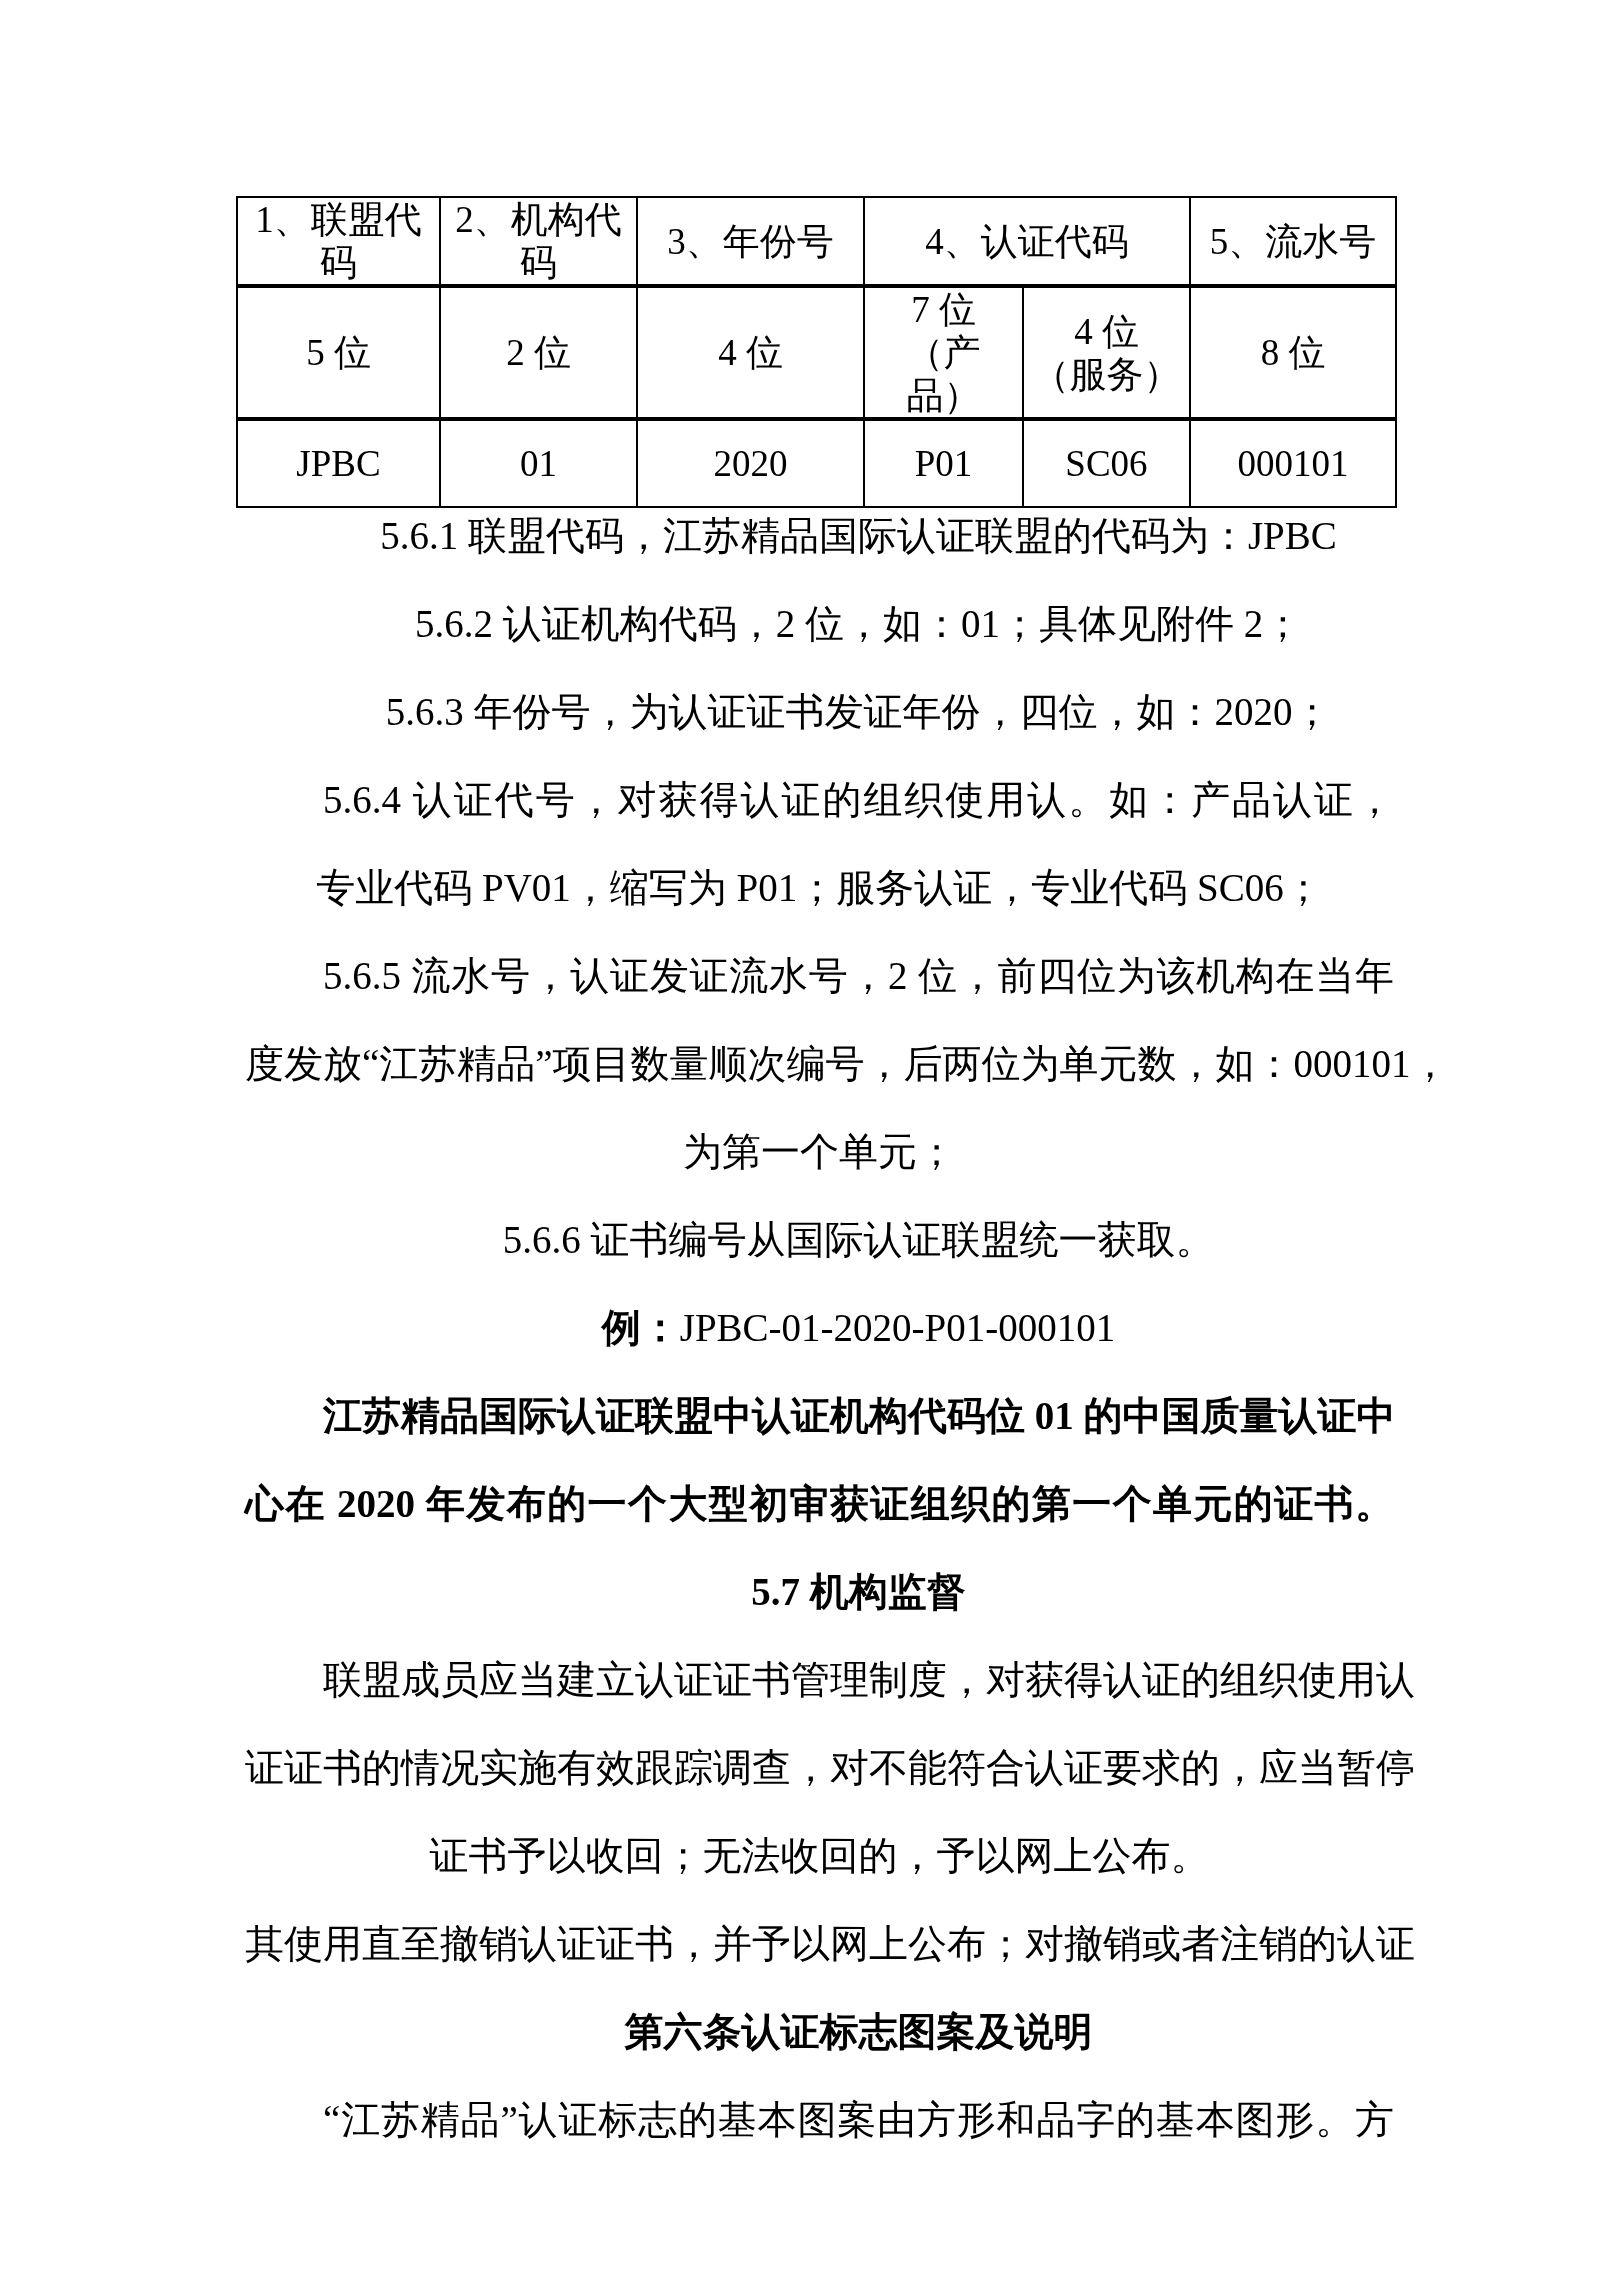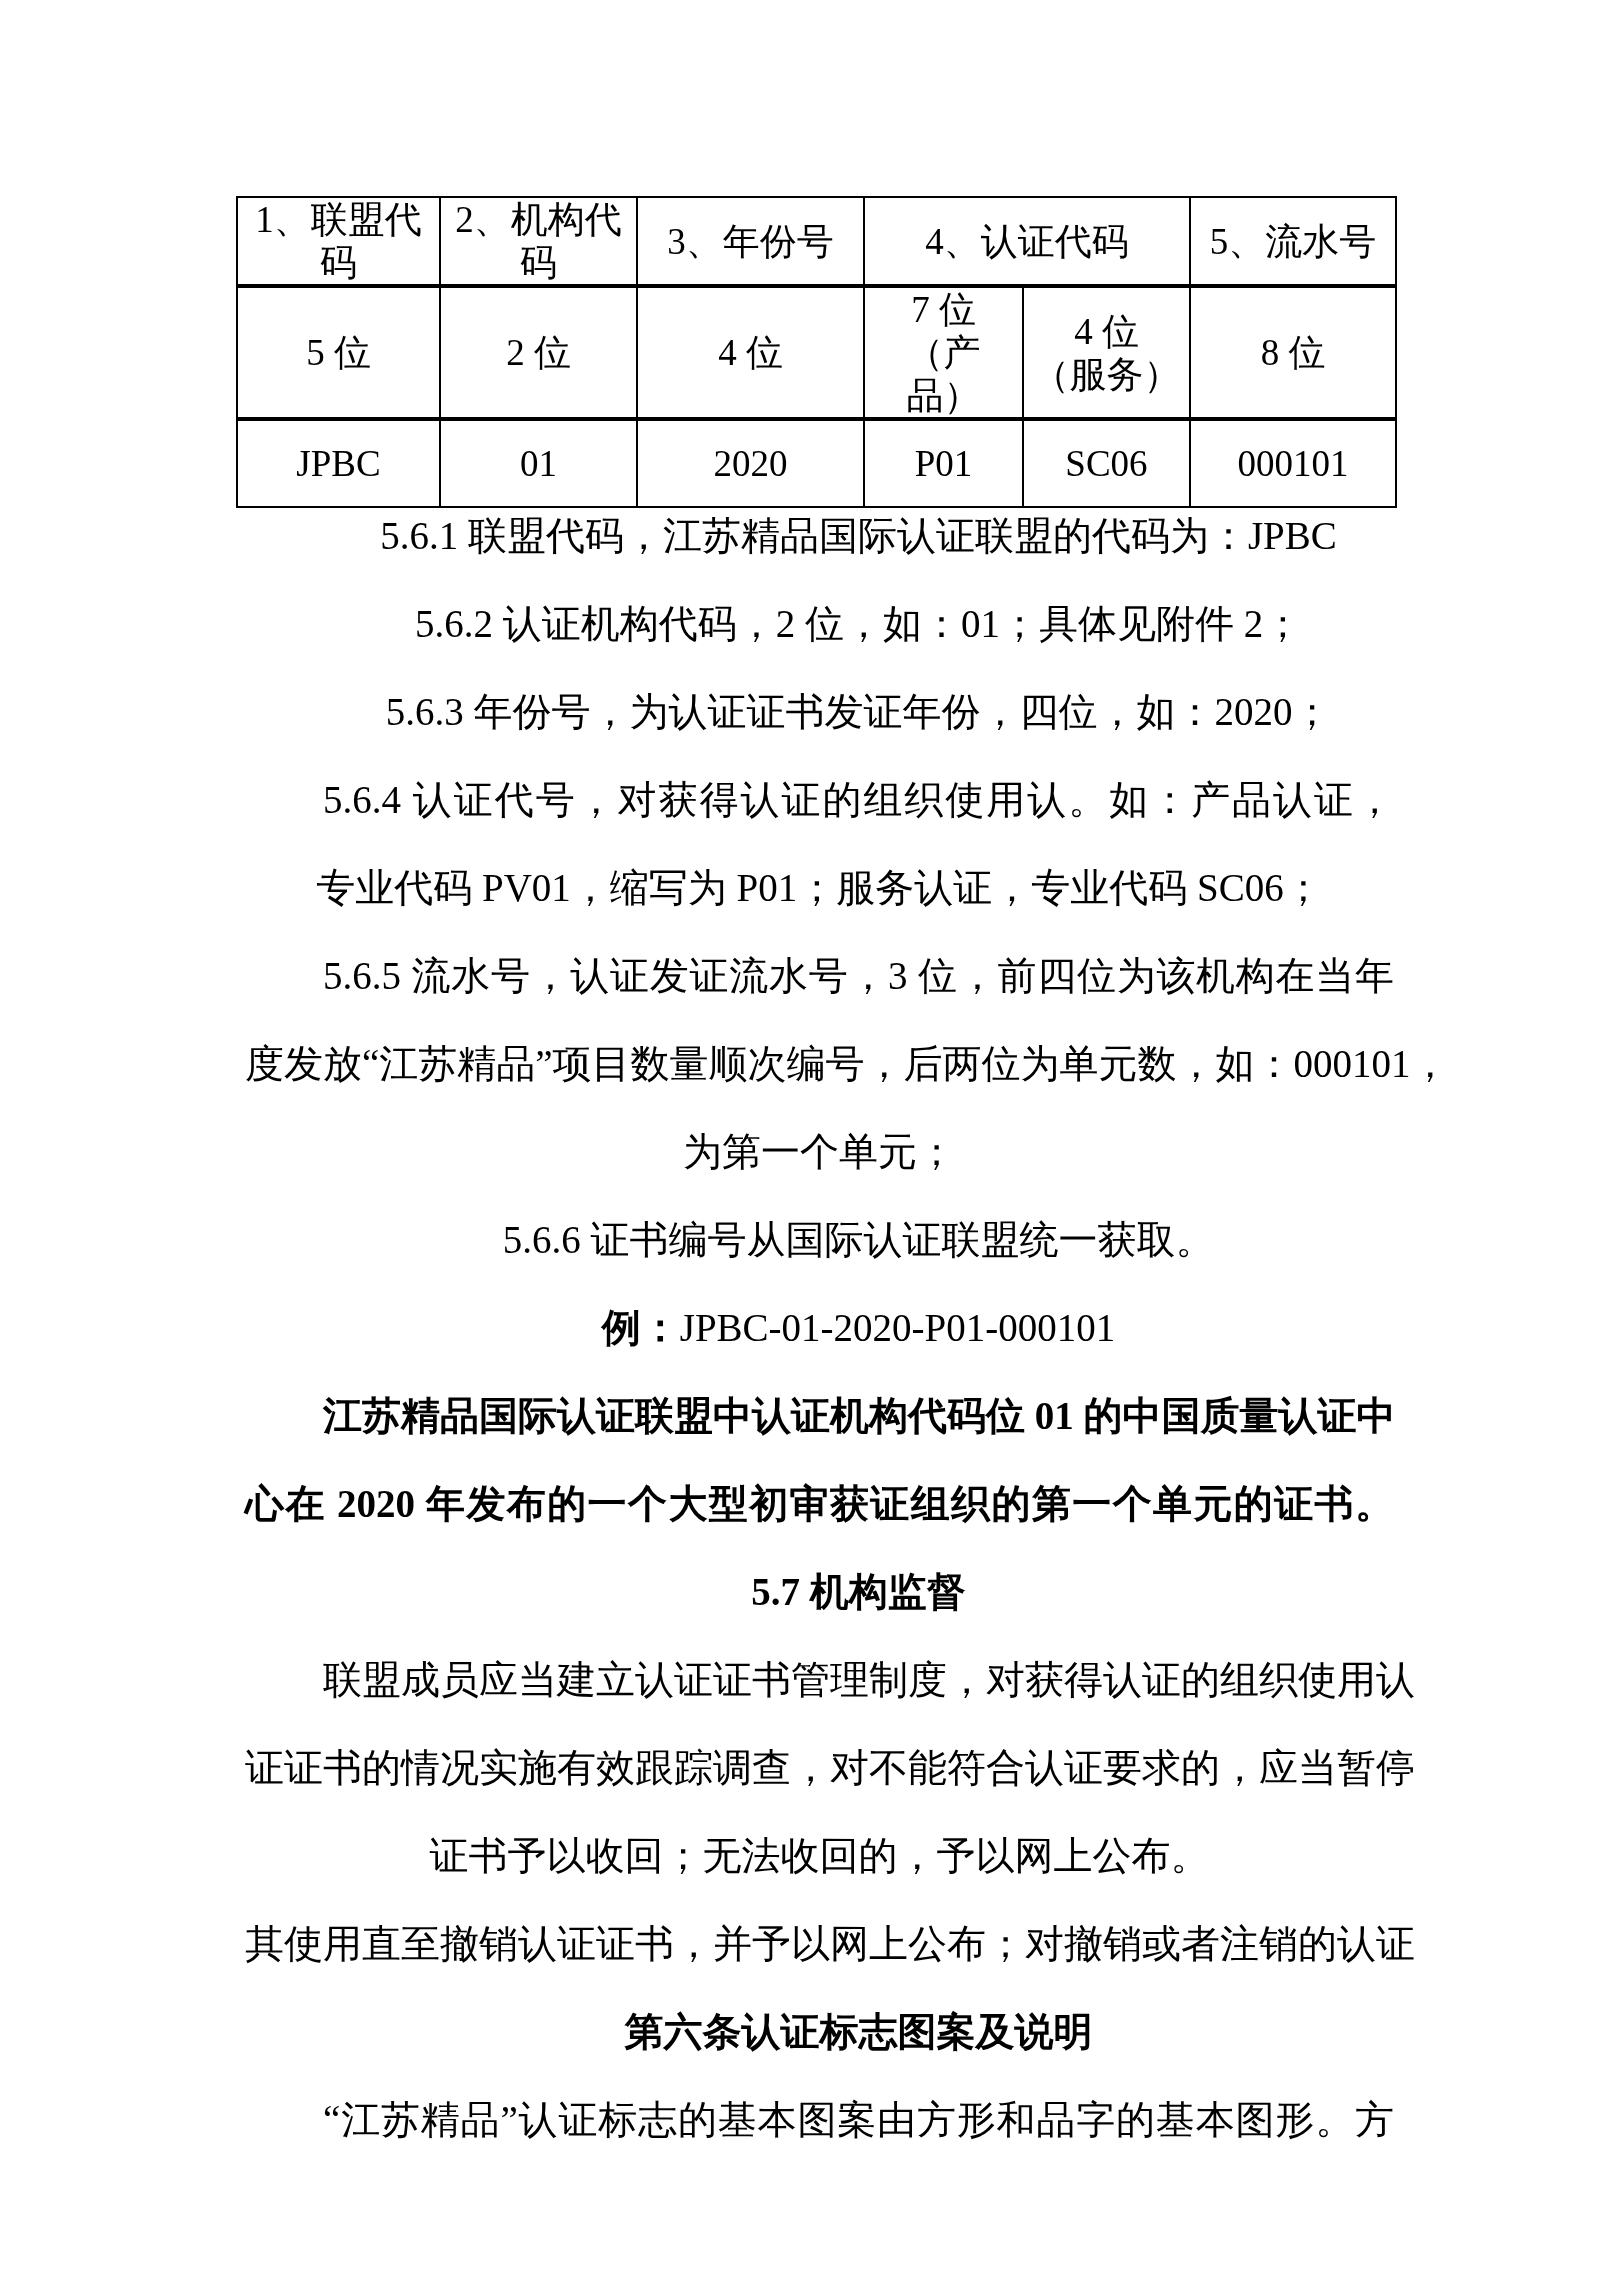--- a/index.html
+++ b/index.html
@@ -117,21 +117,21 @@
       </tr>
     </tbody>
   </table>
 
   <div class="body-text">
       <div class="line indent"><span>5.6.1 联盟代码，江苏精品国际认证联盟的代码为：JPBC</span></div>
       <div class="line indent"><span>5.6.2 认证机构代码，2 位，如：01；具体见附件 2；</span></div>
       <div class="line indent"><span>5.6.3 年份号，为认证证书发证年份，四位，如：2020；</span></div>
       <div class="line indent justify"><span>5.6.4 认证代号，对获得认证的组织使用认。如：产品认证，</span></div>
       <div class="line"><span>专业代码 PV01，缩写为 P01；服务认证，专业代码 SC06；</span></div>
-      <div class="line indent justify"><span>5.6.5 流水号，认证发证流水号，3 位，前四位为该机构在当年</span></div>
+      <div class="line indent justify"><span>5.6.5 流水号，认证发证流水号，2 位，前四位为该机构在当年</span></div>
       <div class="line justify"><span>度发放“江苏精品”项目数量顺次编号，后两位为单元数，如：000101，</span></div>
       <div class="line"><span>为第一个单元；</span></div>
       <div class="line indent"><span>5.6.6 证书编号从国际认证联盟统一获取。</span></div>
       <div class="line indent"><span class="bold-part">例：</span><span>JPBC-01-2020-P01-000101</span></div>
       <div class="line indent justify bold"><span>江苏精品国际认证联盟中认证机构代码位 01 的中国质量认证中</span></div>
       <div class="line justify bold"><span>心在 2020 年发布的一个大型初审获证组织的第一个单元的证书。</span></div>
       <div class="line indent bold"><span>5.7 机构监督</span></div>
       <div class="line indent justify"><span>联盟成员应当建立认证证书管理制度，对获得认证的组织使用认</span></div>
       <div class="line justify"><span>证证书的情况实施有效跟踪调查，对不能符合认证要求的，应当暂停</span></div>
       <div class="line"><span>证书予以收回；无法收回的，予以网上公布。</span></div>

